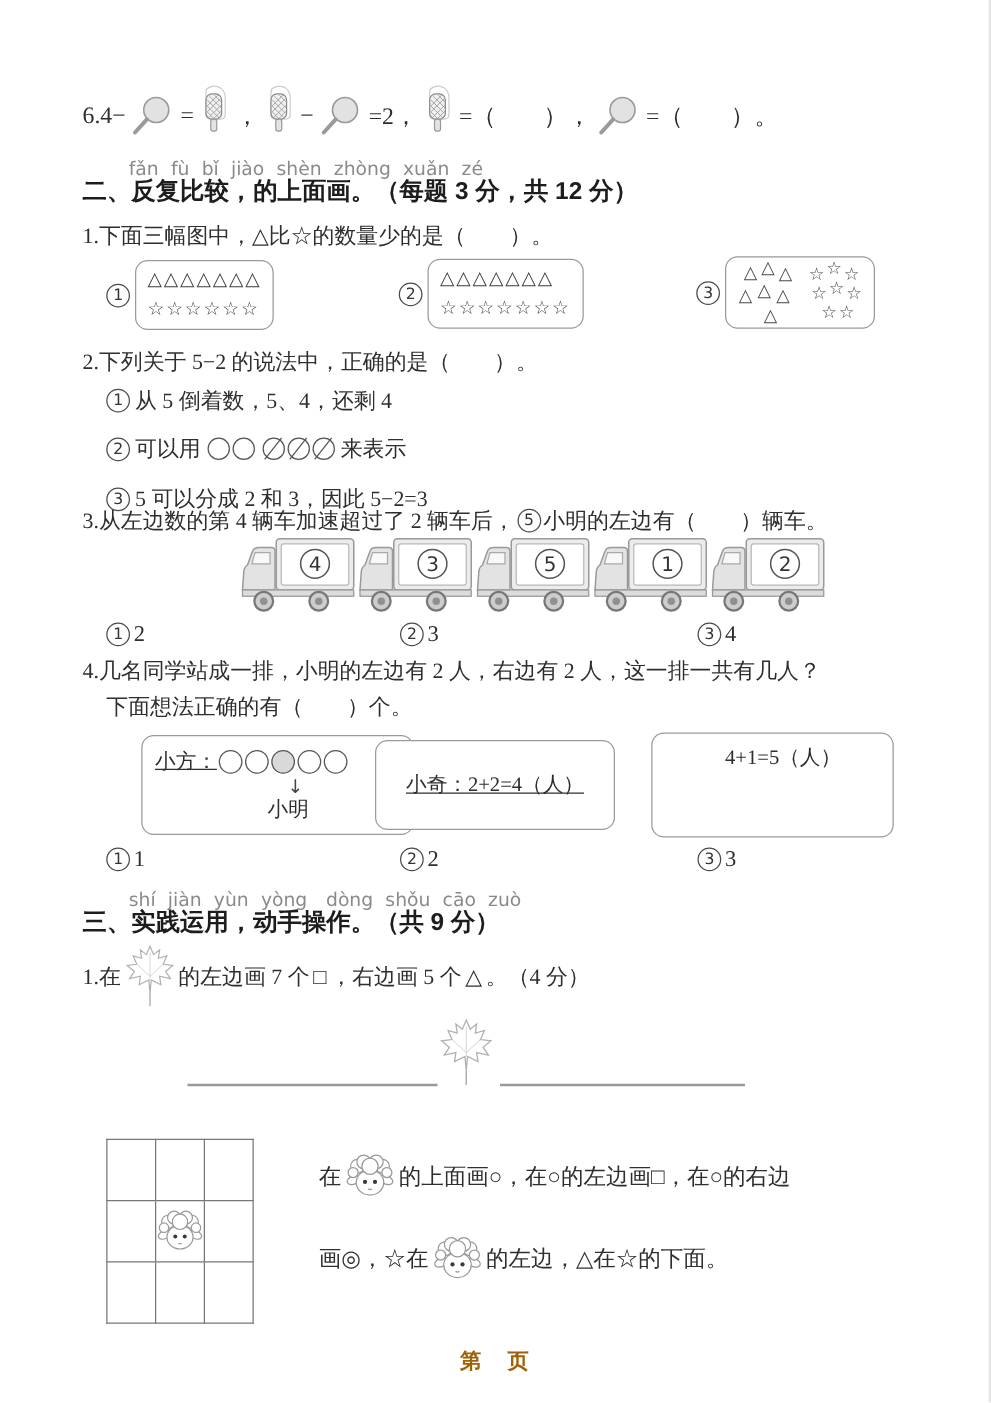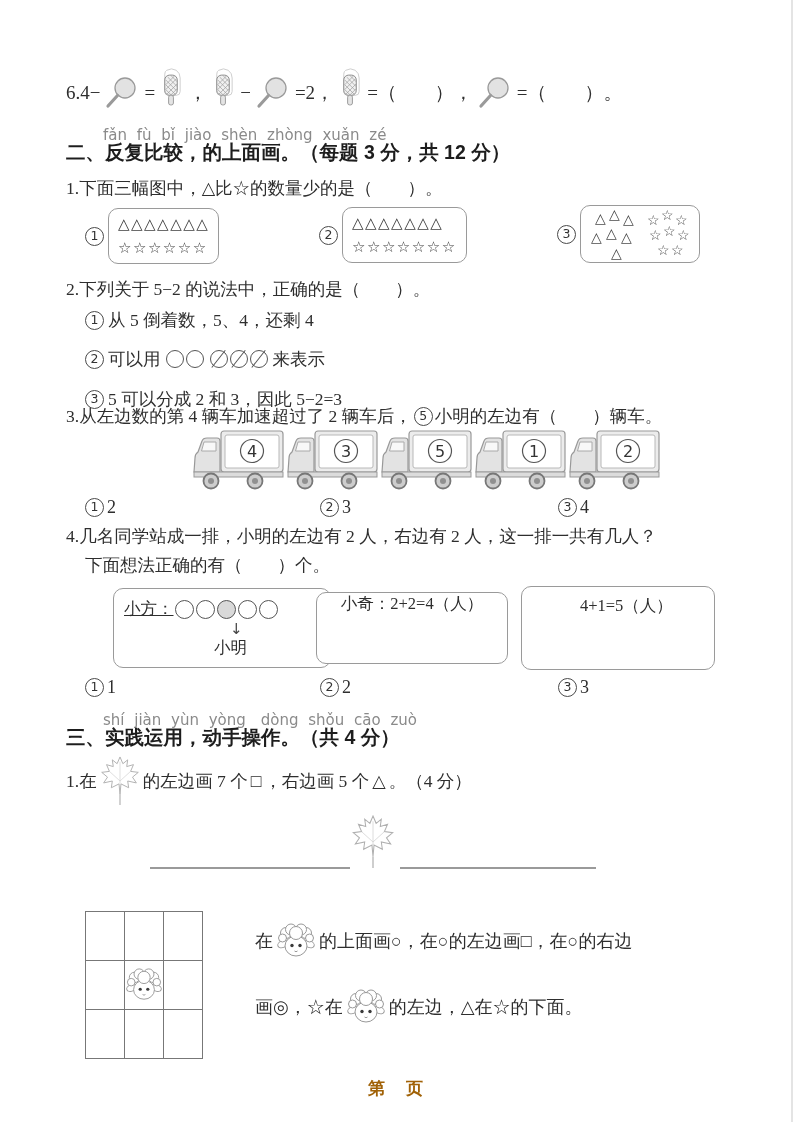--- a/index.html
+++ b/index.html
@@ -93,21 +93,21 @@
 
   
   .q4-l1{left:66px;top:524px;white-space:nowrap;}
   .q4-l2{left:85px;top:553px;}
   .box{position:absolute;border:1.6px solid #9a9a9a;border-radius:10px;background:#fff;font-size:16.5px;}
   .q4b1{left:113px;top:588px;width:216px;height:78px;}
   .b1row{display:flex;align-items:center;padding:9px 0 0 10px;text-decoration:underline;}
   .b1arrow{position:absolute;left:116px;top:31px;font-size:15px;color:#444;
            font-family:"DejaVu Sans",sans-serif;}
   .b1name{position:absolute;left:100px;top:48px;}
-  .q4b2{left:316px;top:592px;width:190px;height:70px;display:flex;justify-content:center;}
+  .q4b2{left:300px;top:592px;width:190px;height:70px;display:flex;align-items:center;justify-content:center;text-decoration:underline;}
   .q4b3{left:521px;top:586px;width:192px;height:82px;padding:0;}
   .b3l1{padding:10px 0 0 10px;} .b3l2{padding:8px 0 0 58px;}
   .q4o1{left:85px;top:677px;} .q4o2{left:320px;top:677px;} .q4o3{left:558px;top:677px;}
 
   
   .s3q1{left:66px;top:756px;gap:3px;}
   .leaf{width:40px;height:50px;flex:none;}
   .lf{fill:none;stroke:#b0b0b0;stroke-width:1;}
   .lv{fill:none;stroke:#cfcfcf;stroke-width:0.7;}
   .lstem{stroke:#b0b0b0;stroke-width:1.2;}
@@ -365,21 +365,21 @@
     <span class="cnum">2</span>
     <span>2</span>
   </div>
   <div class="optline q4o3">
     <span class="cnum">3</span>
     <span>3</span>
   </div>
 
   <div class="abs pinyin sec-pinyin3">shí jiàn yùn yòng　dòng shǒu cāo zuò</div>
   <div class="abs sec-title sec-title3">
-    <span>三、实践运用，动手操作。</span><span>（共 4 分）</span>
+    <span>三、实践运用，动手操作。</span><span>（共 9 分）</span>
   </div>
 
   <div class="abs flexr s3q1">
     <span>1.在</span>
     <svg class="leaf" viewBox="0 0 40 52">
       <path class="lf" d="M20,1 L23,8 L28,4 L27,11 L34,9 L31,16 L39,17 L33,22 L37,28 L28,26 L29,33 L21,29 L20,40 L19,29 L11,33 L12,26 L3,28 L7,22 L1,17 L9,16 L6,9 L13,11 L12,4 L17,8 Z"></path>
       <path class="lv" d="M20,6 L20,29 M9,16 L20,26 M31,16 L20,26"></path>
       <path class="lstem" d="M20,40 L20,51"></path>
       </svg>
     <span>的左边画 7 个</span>

